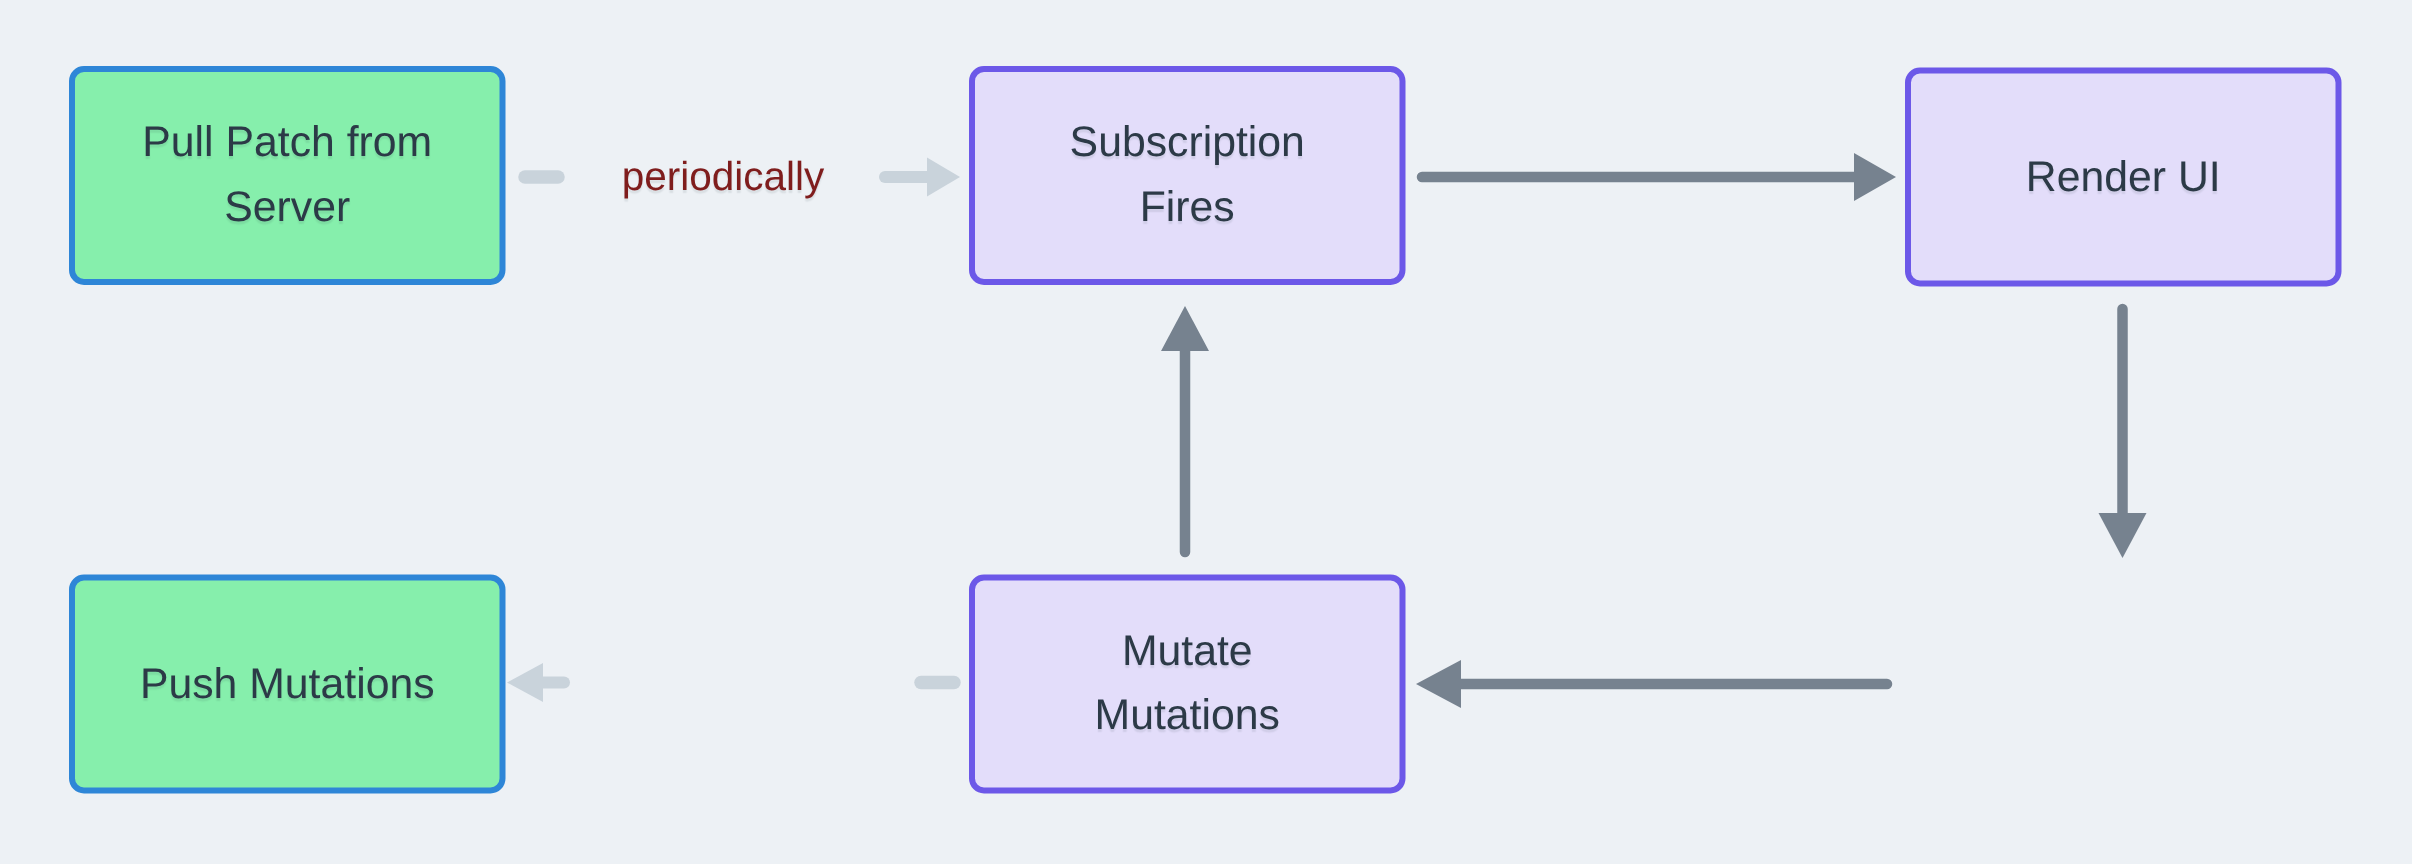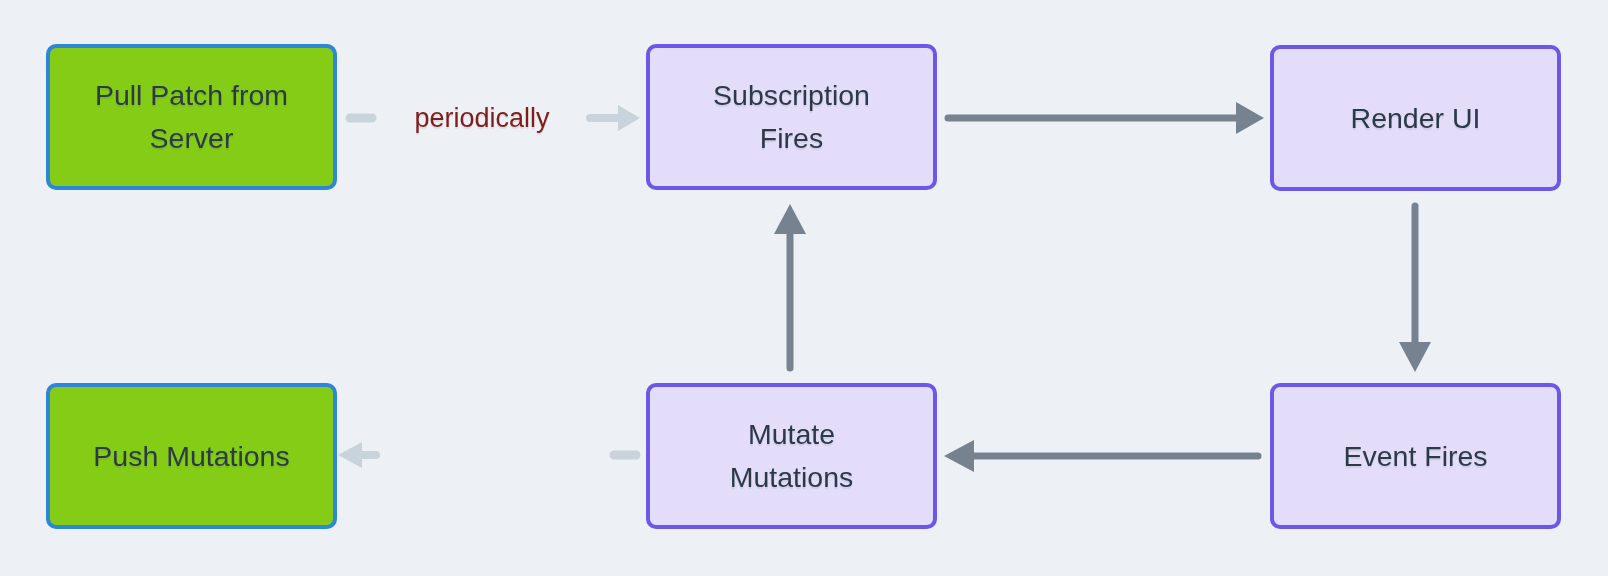--- a/index.html
+++ b/index.html
@@ -26,21 +26,21 @@
     justify-content: center;
     text-align: center;
     font-size: 28.5px;
     font-weight: 500;
     line-height: 43px;
     color: #2c3a47;
     text-shadow: 0 2px 1px rgba(44,58,71,0.10);
   }
   .node span:empty { display: none; }
 
-  .node-blue   { background: #84cc16; border-color: #2e86d7; }
+  .node-blue   { background: #86efac; border-color: #2e86d7; }
   .node-purple { background: #e3ddfa; border-color: #6c58e8; }
 
   .node-pos-1 { left: 46px;   top: 44px;  }
   .node-pos-2 { left: 646px;  top: 44px;  }
   .node-pos-3 { left: 1270px; top: 45px;  }
   .node-pos-4 { left: 1270px; top: 383px; }
   .node-pos-5 { left: 646px;  top: 383px; }
   .node-pos-6 { left: 46px;   top: 383px; }
 
   .edge-label {
@@ -116,24 +116,20 @@
   <div class="node node-purple node-pos-2">
     <span>Subscription</span>
     <span>Fires</span>
   </div>
 
   <div class="node node-purple node-pos-3">
     <span>Render UI</span>
 
   </div>
 
-  <div class="node node-purple node-pos-4">
-    <span>Event Fires</span>
-
-  </div>
 
   <div class="node node-purple node-pos-5">
     <span>Mutate</span>
     <span>Mutations</span>
   </div>
 
   <div class="node node-blue node-pos-6">
     <span>Push Mutations</span>
   </div>
 

